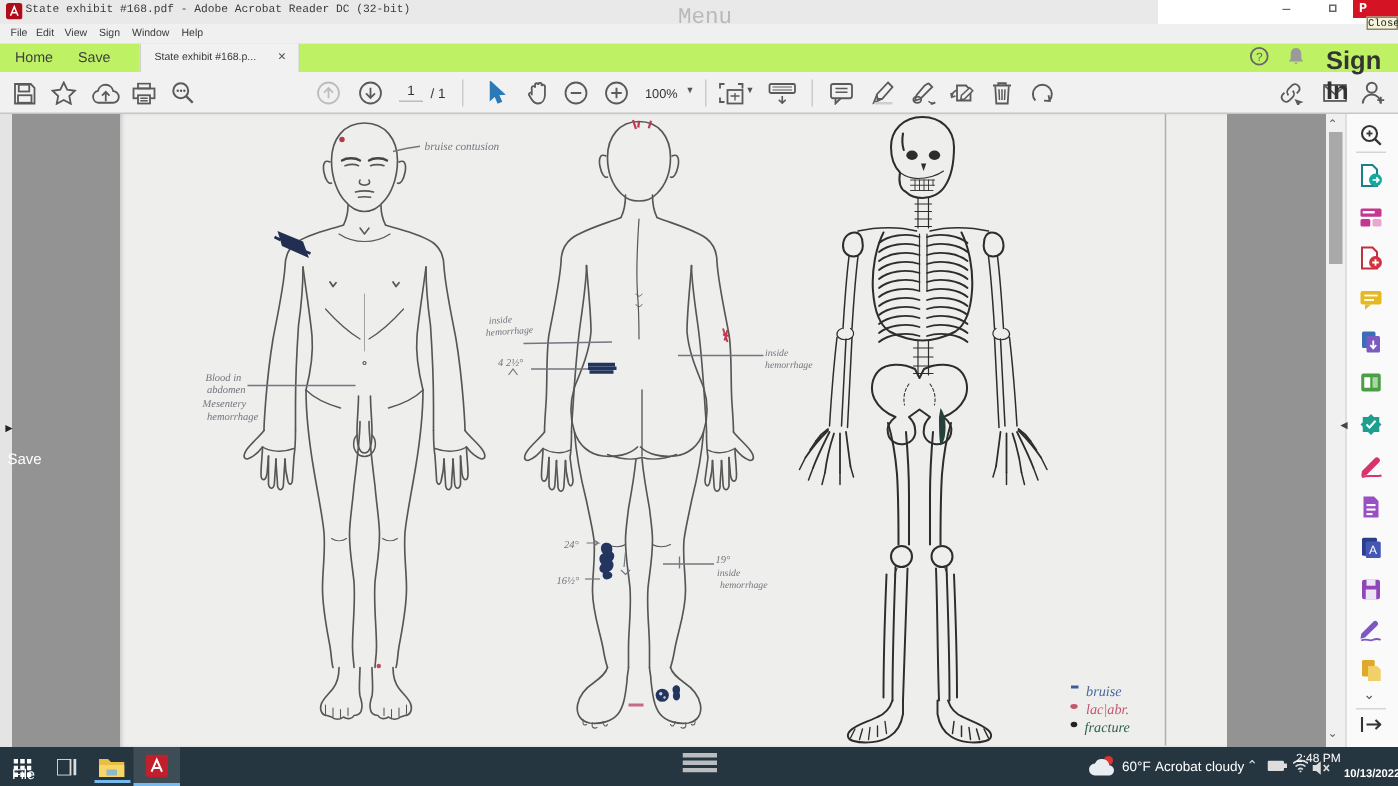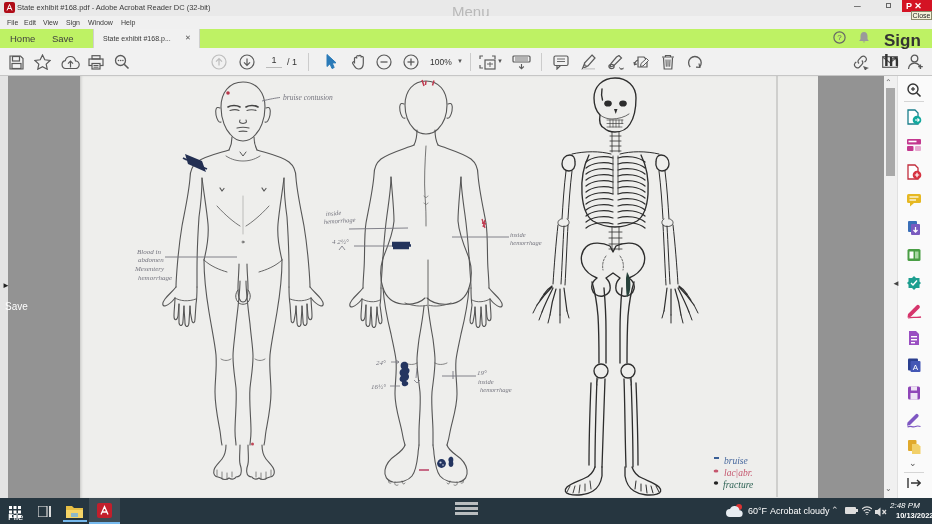--- a/index.html
+++ b/index.html
@@ -1,20 +1,20 @@
 <!DOCTYPE html>
 <html><head>
 <meta charset="utf-8">
 <style>
   * { margin:0; padding:0; box-sizing:border-box; }
   html,body { width:932px; height:524px; overflow:hidden; }
   body { font-family:"Liberation Sans", sans-serif; position:relative; background:#fff; }
   .abs { position:absolute; }
   
-  #titlebar { left:0; top:0; width:932px; height:16px; background:#e9e9e9; }
+  #titlebar { left:0; top:0; width:772px; height:16px; background:#e9e9e9;font-family:Liberation Mono, monospace; }
   #titletext { left:17px; top:3px; font-size:7.5px; color:#3a3a3a; }
   
   #menubar { left:0; top:16px; width:932px; height:13px; background:#f0f0f0; font-size:7px; color:#3a3a3a; }
   #menubar span { position:absolute; top:0; }
   
   #tabbar { left:0; top:29px; width:932px; height:19px; background:#bef264; }
   .tabtxt { font-size:9.5px; color:#3f3f3f; position:absolute; top:4px; }
   #activetab { position:absolute; left:93px; top:0; width:107px; height:19px; background:#f1f1f1; border-left:1px solid #cfcfcf; border-right:1px solid #cfcfcf; }
   
   #toolbar { left:0; top:48px; width:932px; height:28px; background:#f1f1f1; border-bottom:1px solid #c6c6c6; }
@@ -582,15 +582,15 @@
       <rect x="11" y="2" width="2" height="3" fill="#ddd"></rect>
     </svg>
     <svg class="abs" style="left:862px;top:8px" width="10" height="9" viewBox="0 0 10 9">
       <path d="M0 3 a7 7 0 0 1 10 0 M1.7 5 a4.7 4.7 0 0 1 6.6 0 M3.4 7 a2.3 2.3 0 0 1 3.2 0" stroke="#ddd" stroke-width="1.1" fill="none"></path>
       <circle cx="5" cy="8.4" r="0.7" fill="#ddd"></circle>
     </svg>
     <svg class="abs" style="left:875px;top:9px" width="12" height="10" viewBox="0 0 12 10">
       <path d="M0 3 L2.5 3 L5.5 0.5 L5.5 9.5 L2.5 7 L0 7 Z" fill="#ddd"></path>
       <path d="M7.5 3 L11 7 M11 3 L7.5 7" stroke="#ddd" stroke-width="1.2"></path>
     </svg>
-    <span class="abs white" style="left:890px;top:3px;font-size:8px;font-style:italic;">2:48 PM</span>
+    <span class="abs white" style="left:864px;top:3px;font-size:8px;">2:48 PM</span>
     <span class="abs white" style="left:896px;top:13px;font-size:7.5px;font-weight:bold;">10/13/2022</span>
   </div>
 
 </body></html>

